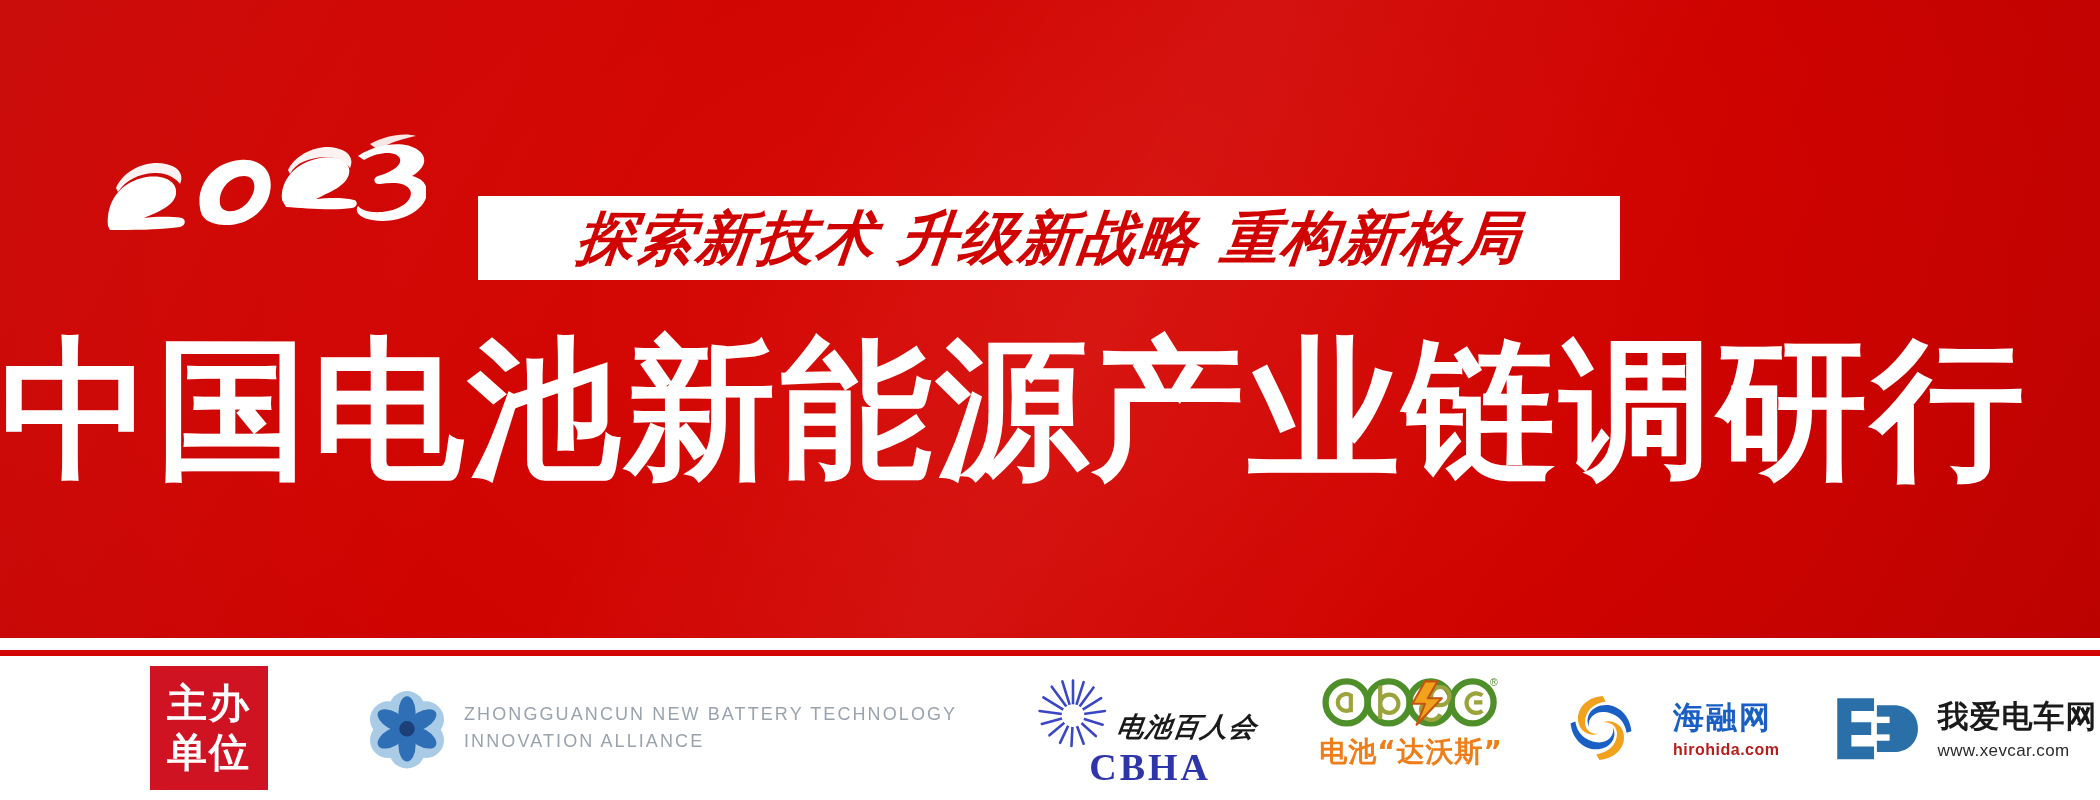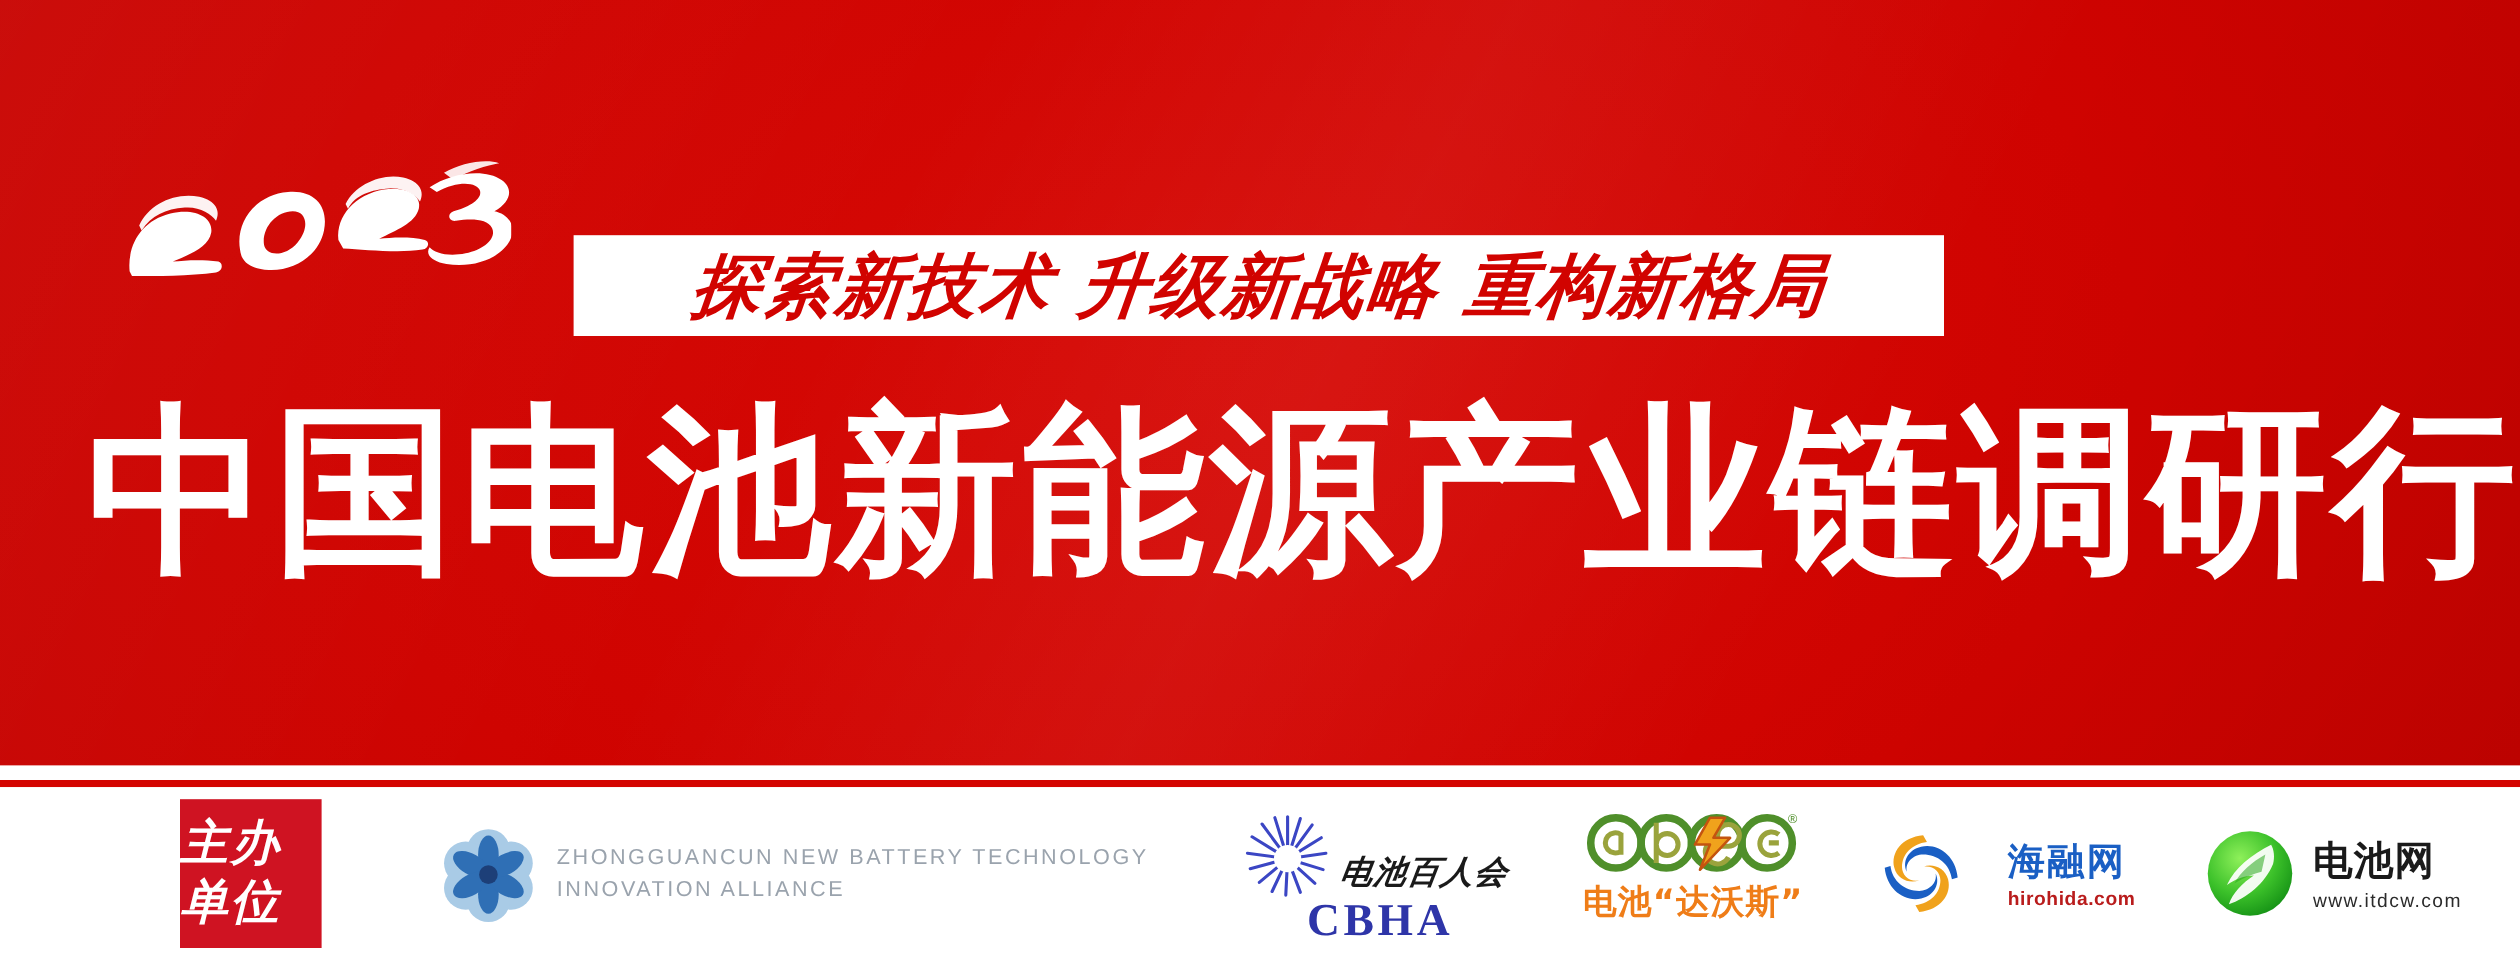--- a/index.html
+++ b/index.html
@@ -60,22 +60,22 @@
     letter-spacing:2px;
     color:#d10300;
     white-space:nowrap;
     transform:skewX(-6deg);
   }
 
   
   #main-title{
     position:absolute;
     left:0; top:330px;
-    width:2100px;
-    text-align:right;
+    width:1776px;
+    text-align:center;
     font-family:"DejaVu Sans","Liberation Sans",sans-serif;
     font-weight:bold;
     font-size:152px;
     line-height:1.05;
     letter-spacing:4px;
     color:#ffffff;
     white-space:nowrap;
   }
 
   
@@ -89,28 +89,27 @@
     padding-left:150px;
     box-sizing:border-box;
   }
 
   
   #organizer-badge{
     width:118px; height:124px;
     background:#cf1322;
     color:#ffffff;
     display:flex; flex-direction:column;
-    justify-content:center;
+    align-items:center; justify-content:center;
     font-family:"DejaVu Sans","Liberation Sans",sans-serif;
     font-weight:bold;
     font-size:40px;
     line-height:1.22;
     letter-spacing:2px;
     flex:none;
-    font-style:italic;
   }
   #organizer-badge span{display:block;}
 
   .logo{
     display:flex;
     align-items:center;
     flex:none;
     height:110px;
   }
   .logo .mark{flex:none;display:flex;align-items:center;justify-content:center;}
@@ -308,41 +307,20 @@
           <path d="M88 54 C86 32 68 18 50 22 C36 25 30 38 35 48 C33 38 42 30 52 30
                    C67 30 80 40 82 56 Z" fill="#1a5fc4"></path>
         </svg>
       </div>
       <div class="words" style="margin-left:12px;">
         <div class="cn">海融网</div>
         <div class="en">hirohida.com</div>
       </div>
     </div>
 
-    <div class="logo" id="logo-itd">
-      <div class="mark">
-        <svg width="80" height="80" viewBox="0 0 100 100" aria-hidden="true">
-          <defs>
-            <radialGradient id="gitd" cx="38%" cy="32%" r="78%">
-              <stop offset="0%" stop-color="#8ef05a"></stop>
-              <stop offset="55%" stop-color="#3cc12a"></stop>
-              <stop offset="100%" stop-color="#0f8a12"></stop>
-            </radialGradient>
-          </defs>
-          <circle cx="50" cy="50" r="44" fill="url(#gitd)"></circle>
-          <path d="M72 20 C52 30 34 44 26 62 C34 56 44 52 54 52 C42 60 32 70 28 82
-                   C46 76 66 60 74 40 C76 33 75 25 72 20 Z" fill="#ffffff" opacity="0.93"></path>
-          <path d="M66 30 C52 38 40 48 34 60 C44 54 54 50 62 48 Z" fill="#2aa81e" opacity="0.55"></path>
-        </svg>
-      </div>
-      <div class="words" style="margin-left:12px;">
-        <div class="cn">电池网</div>
-        <div class="en">www.itdcw.com</div>
-      </div>
-    </div>
 
     <div class="logo" id="logo-xev">
       <div class="mark">
         <svg width="92" height="72" viewBox="0 0 130 100" aria-hidden="true">
           <path d="M6 8 H58 V26 H26 V42 H54 V60 H26 V76 H58 V94 H6 Z" fill="#2b6fa8"></path>
           <path d="M62 18 C62 18 78 18 86 18 C106 18 120 32 120 51 C120 70 106 84 86 84
                    C78 84 62 84 62 84 Z" fill="#2b6fa8"></path>
           <rect x="58" y="34" width="22" height="9" fill="#ffffff"></rect>
           <rect x="58" y="59" width="22" height="9" fill="#ffffff"></rect>
         </svg>

